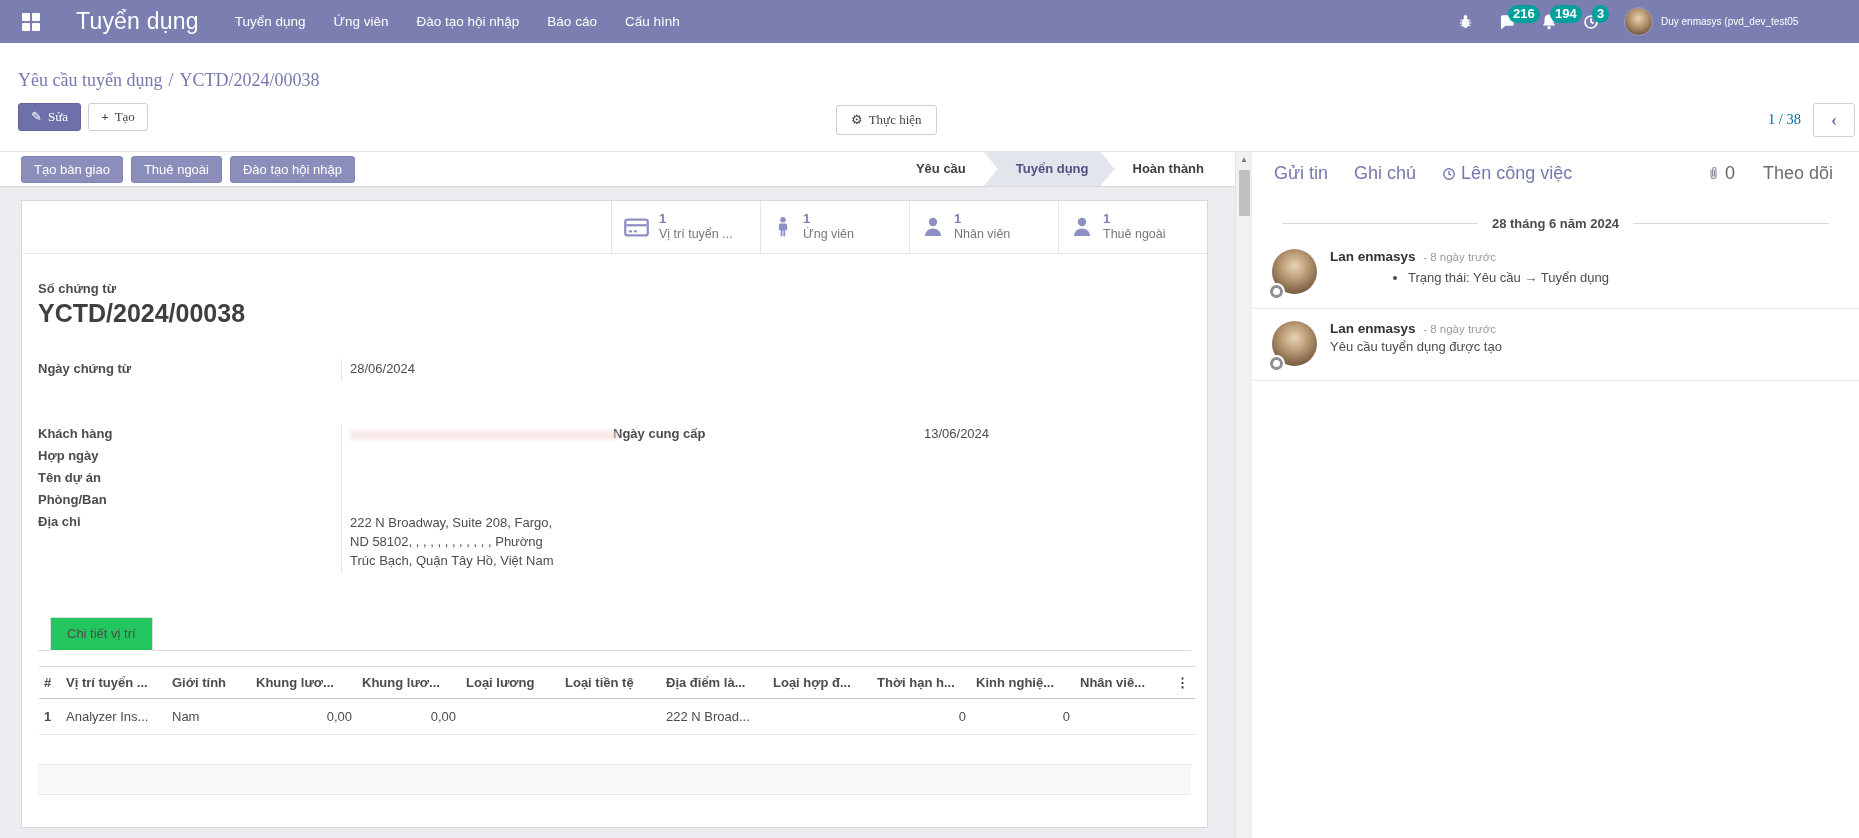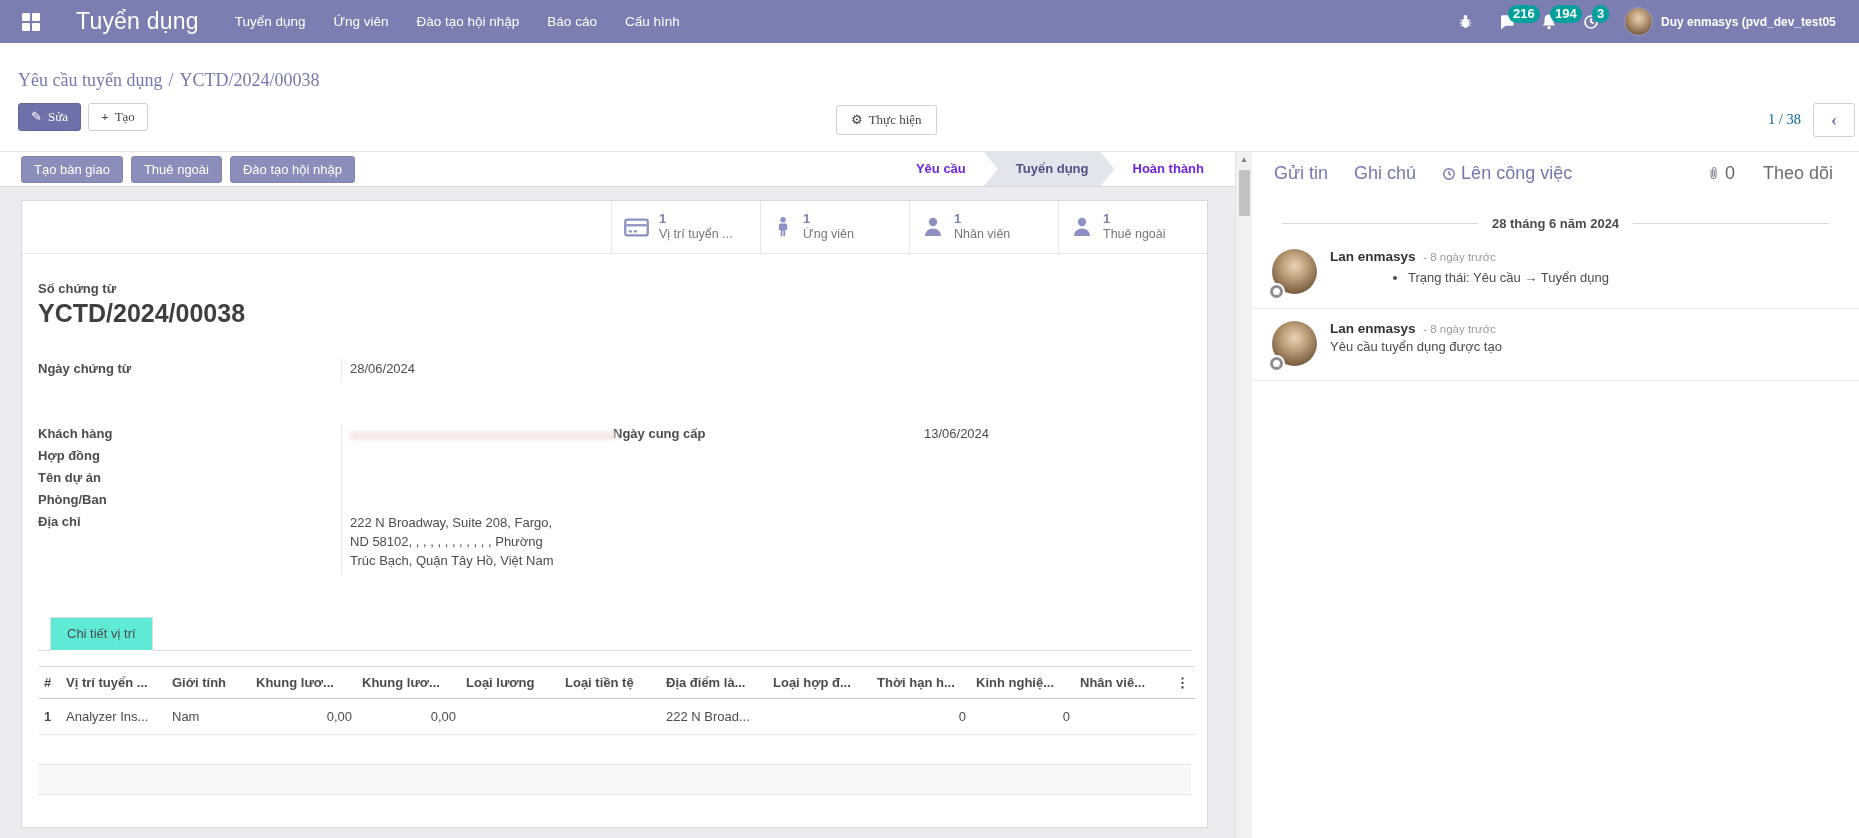--- a/index.html
+++ b/index.html
@@ -11,38 +11,38 @@
   .apps-grid { width: 18px; height: 18px; display: grid; grid-template-columns: 8px 8px; grid-template-rows: 8px 8px; gap: 2px; margin: 0 8px; cursor: pointer; }
   .apps-grid div { background: #fff; border-radius: 1px; }
   .brand { font-size: 23px; font-weight: 500; margin: 0 36px 0 28px; letter-spacing: .2px; }
   .nav { display: flex; gap: 28px; font-size: 13.5px; }
   .nav span { cursor: pointer; white-space: nowrap; }
   .topbar-spacer { flex: 1; }
   .tb-icon { position: relative; margin-right: 24px; display: flex; align-items: center; cursor: pointer; }
   .tb-badge { position: absolute; top: -8px; left: 10px; background: #00a09d; color: #fff; font-size: 13px; font-weight: 700; padding: 1.5px 5px; border-radius: 9px; line-height: 1.2; }
   .tb-avatar { width: 29px; height: 29px; border-radius: 50%; margin-right: 8px; flex: none;
     background: radial-gradient(circle at 50% 38%, #e8d3b6 0%, #b99a74 38%, #7e6347 72%, #5f4a36 100%); border: 1px solid #9a9cc4; }
-  .tb-user { font-size: 12px; white-space: nowrap; width: 198px; overflow: hidden; font-weight: bold; }
+  .tb-user { font-size: 10px; white-space: nowrap; width: 198px; overflow: hidden; }
 
   
   .control-panel { background: #fff; height: 109px; padding: 22px 18px 0; border-bottom: 1px solid #e3e3e3; position: relative; font-family: Liberation Serif, serif; }
   .breadcrumb { font-size: 18px; color: #7578b0; line-height: 30px; }
   .breadcrumb .sep { margin: 0 6px; color: #7578b0; }
   .cp-row { margin-top: 8px; height: 47px; position: relative; }
   .btn { display: inline-flex; align-items: center; gap: 6px; font-size: 13px; padding: 5px 12px; border-radius: 3px; border: 1px solid #cfcfcf; background: #fff; color: #444; cursor: pointer; font-family: inherit; }
   .btn-primary { background: #6e71a9; border-color: #62659c; color: #fff; }
   .btn-action { position: absolute; left: 818px; top: 2px; padding: 6px 14px; }
   .pager { position: absolute; right: 40px; top: 8px; font-size: 14.5px; color: #0369a1; margin-left: 40px; }
   .btn-pager { position: absolute; right: -14px; top: 0; width: 42px; height: 34px; justify-content: center; font-size: 18px; font-weight: 700; color: #6e71a9; }
 
   
   .status-row { background: #fff; height: 35px; width: 1252px; border-bottom: 1px solid #d8d8d8; display: flex; align-items: center; padding-left: 21px; }
   .sb-btn { background: #8b8ebb; color: #fff; border: 1px solid #8084b2; border-radius: 3px; font-size: 13px; padding: 5px 12px; margin-right: 8px; cursor: pointer; font-family: inherit; }
   .steps { margin-left: auto; margin-right: 30px; display: flex; height: 34px; align-items: stretch; }
-  .step { line-height: 34px; color: #6d28d9; font-weight: 700; font-size: 13px; padding: 0 18px; cursor: pointer; }
+  .step { line-height: 34px; color: #404040; font-weight: 700; font-size: 13px; padding: 0 18px; cursor: pointer; }
   .step.active { background: #e2e6ec; color: #4d5184; padding: 0 26px 0 32px;
     clip-path: polygon(0 0, calc(100% - 14px) 0, 100% 50%, calc(100% - 14px) 100%, 0 100%, 14px 50%); }
 
   
   .content { position: absolute; left: 0; top: 187px; width: 1252px; bottom: 0; background: #ebecf0; }
   .sheet { margin: 13px 0 0 21px; width: 1187px; height: 628px; background: #fff; border: 1px solid #d9d9d9; position: relative; }
   .stat-row { display: flex; justify-content: flex-end; border-bottom: 1px solid #e6e6e6; height: 53px; }
   .stat-btn { width: 149px; border-left: 1px solid #e6e6e6; display: flex; align-items: center; gap: 9px; padding-left: 11px; cursor: pointer; background: #fff; }
   .stat-btn svg { flex: none; }
   .stat-txt { display: flex; flex-direction: column; line-height: 1.25; overflow: hidden; }
@@ -55,21 +55,21 @@
 
   .o-group { display: grid; grid-template-columns: 303px 272px 303px 1fr; margin-top: 31px; font-size: 13px; align-items: start; }
   .o-label { font-weight: 700; padding: 2px 0 3px; min-height: 22px; }
   .o-value { border-left: 1px solid #e6e6e6; padding: 2px 0 3px 8px; min-height: 22px; }
   .o-value.noborder { border-left: none; }
   .o-spacer { grid-column: 1 / -1; height: 43px; }
   .addr { white-space: pre-line; line-height: 1.45; }
   .redaction { width: 268px; height: 9px; margin-top: 5px; background: #f3ded8; filter: blur(2px); opacity: .65; border-radius: 2px; }
 
   .notebook { margin-top: 43px; border-bottom: 1px solid #dcdcdc; padding-left: 12px; }
-  .tab { display: inline-block; background: #5eead4; border: 1px solid #dcdcdc; border-bottom: 1px solid #fff; padding: 8px 16px 9px; margin-bottom: -1px; border-radius: 2px 2px 0 0; font-size: 13px; cursor: pointer; }
+  .tab { display: inline-block; background: #22c55e; border: 1px solid #dcdcdc; border-bottom: 1px solid #fff; padding: 8px 16px 9px; margin-bottom: -1px; border-radius: 2px 2px 0 0; font-size: 13px; cursor: pointer; }
 
   table.list { border-collapse: collapse; table-layout: fixed; width: 1156px; margin: 15px 0 0 1px; }
   table.list th { font-weight: 700; text-align: left; border-top: 1px solid #d9d9d9; border-bottom: 1px solid #c6c6c6; padding: 8px 5px; font-size: 13px; white-space: nowrap; overflow: hidden; }
   table.list td { padding: 10px 5px; border-bottom: 1px solid #e5e5e5; font-size: 13px; white-space: nowrap; overflow: hidden; }
   table.list .num { text-align: right; margin-top: 48px; }
   table.list .rowno { font-weight: 700; }
   th.opt { text-align: center; color: #333; font-size: 14px; cursor: pointer; }
   .empty-row-a { height: 29px; }
   .empty-row-b { height: 31px; background: #f8f8f9; border-top: 1px solid #e7e7e7; border-bottom: 1px solid #e7e7e7; }
 
@@ -251,21 +251,21 @@
 
         <div class="o-spacer"></div>
 
         <div class="o-label">Khách hàng</div>
         <div class="o-value">
             <div class="redaction"></div>
           </div>
         <div class="o-label">Ngày cung cấp</div>
         <div class="o-value noborder">13/06/2024</div>
 
-        <div class="o-label">Hợp đồng</div>
+        <div class="o-label">Hợp ngày</div>
         <div class="o-value"></div>
         <div></div>
           <div></div>
 
         <div class="o-label">Tên dự án</div>
         <div class="o-value"></div>
         <div></div>
           <div></div>
 
         <div class="o-label">Phòng/Ban</div>

